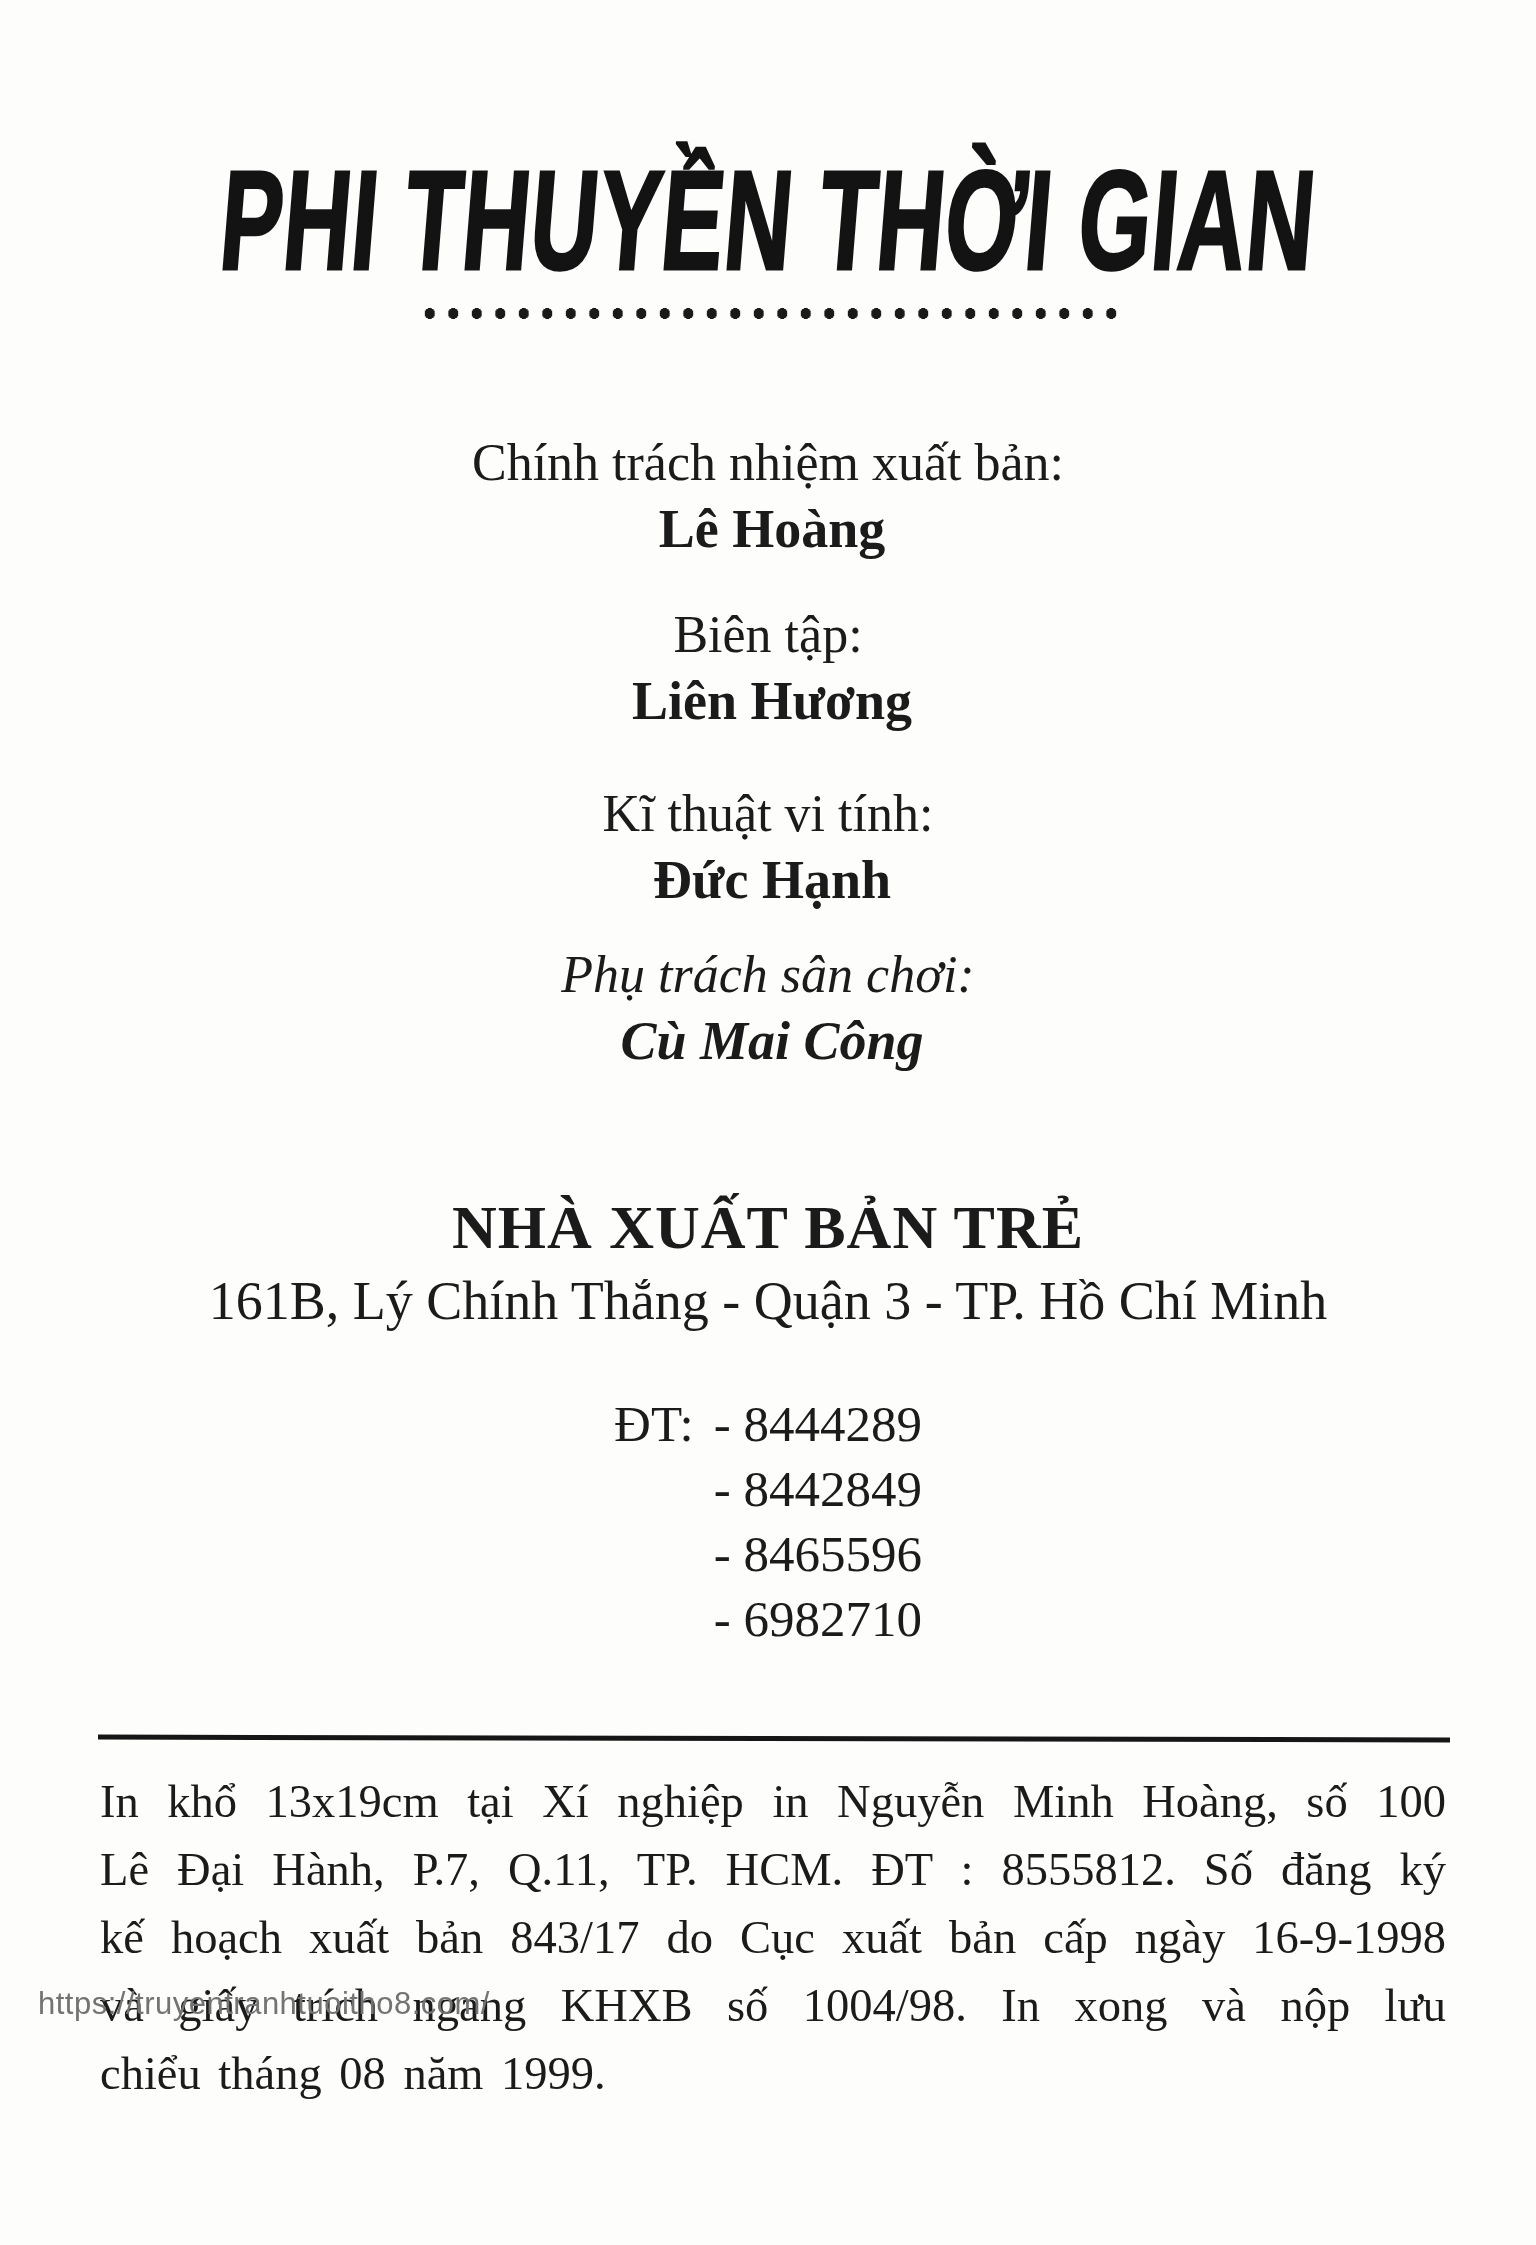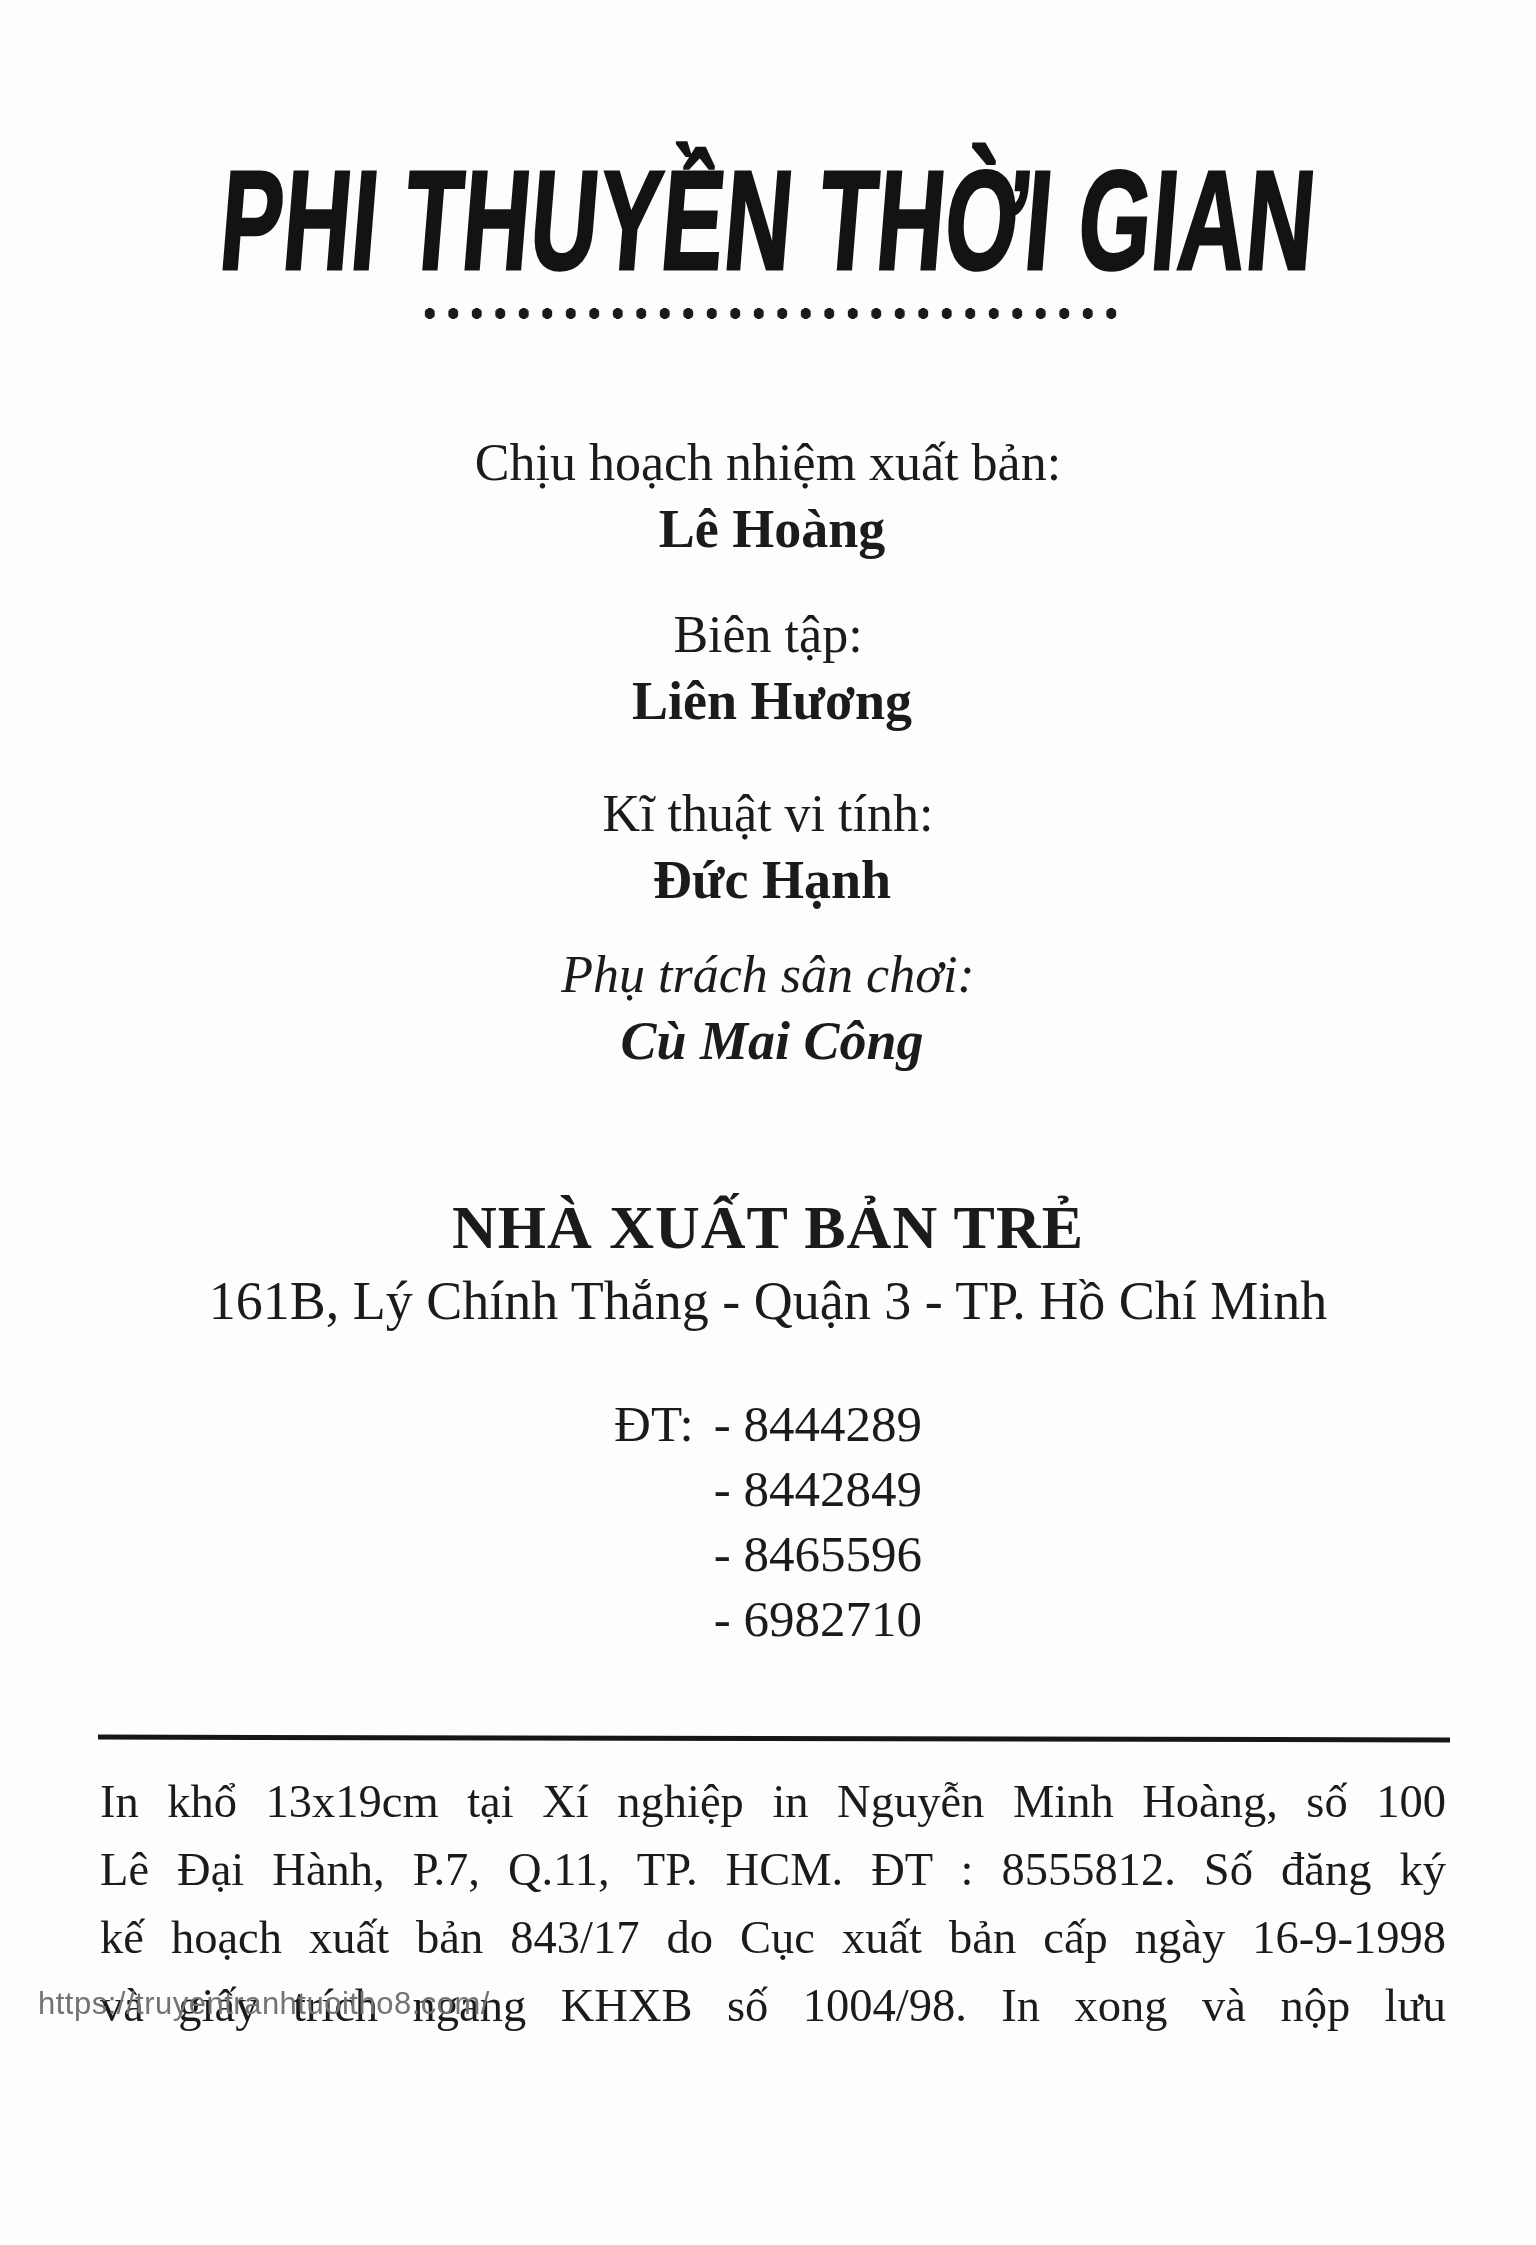--- a/index.html
+++ b/index.html
@@ -92,21 +92,21 @@
 </head>
 <body>
 
 <div class="center-row title-wrap">
   <h1 class="book-title">PHI THUYỀN THỜI GIAN</h1>
 </div>
 
 <div class="dotted-divider"></div>
 
 <div class="center-row credit credit-1">
-  <div class="credit-label">Chịu hoạch nhiệm xuất bản:</div>
+  <div class="credit-label">Chính trách nhiệm xuất bản:</div>
   <div class="credit-name">Lê Hoàng</div>
 </div>
 
 <div class="center-row credit credit-2">
   <div class="credit-label">Biên tập:</div>
   <div class="credit-name">Liên Hương</div>
 </div>
 
 <div class="center-row credit credit-3">
   <div class="credit-label">Kĩ thuật vi tính:</div>
@@ -133,15 +133,16 @@
   </div>
 </div>
 
 <div class="divider-rule"></div>
 
 <div class="print-info">
   <div class="print-line">In khổ 13x19cm tại Xí nghiệp in Nguyễn Minh Hoàng, số 100</div>
   <div class="print-line">Lê Đại Hành, P.7, Q.11, TP. HCM. ĐT : 8555812. Số đăng ký</div>
   <div class="print-line">kế hoạch xuất bản 843/17 do Cục xuất bản cấp ngày 16-9-1998</div>
   <div class="print-line">và giấy trích ngang KHXB số 1004/98. In xong và nộp lưu</div>
+  <div class="print-line last">chiểu tháng 08 năm 1999.</div>
 </div>
 
 <div class="watermark-url">https://truyentranhtuoitho8.com/</div>
 
 </body></html>

